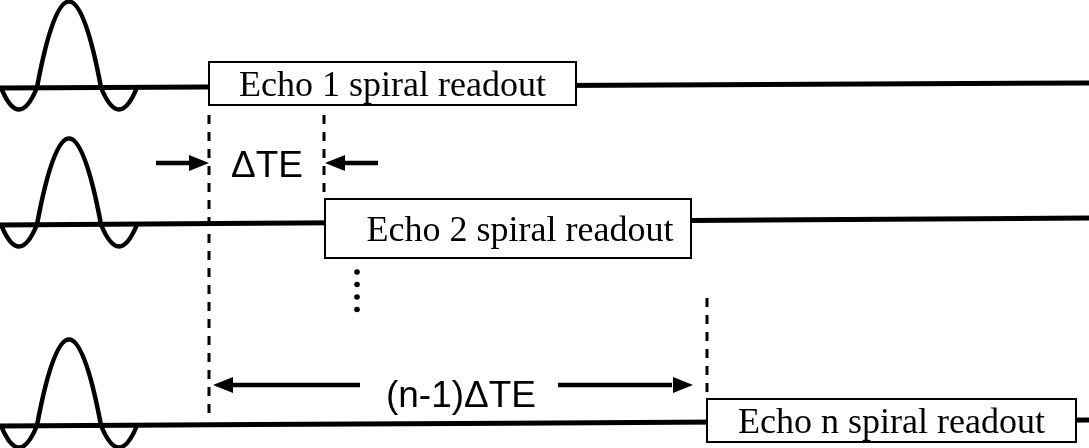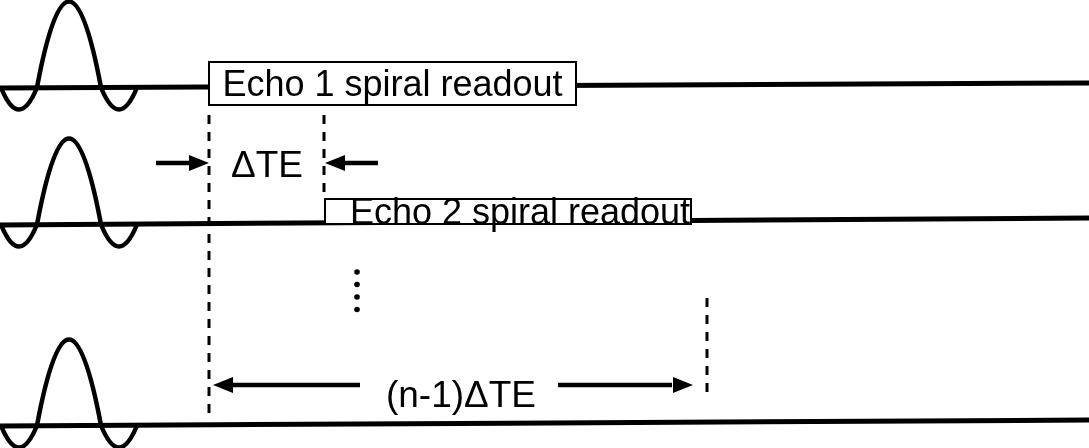--- a/index.html
+++ b/index.html
@@ -27,23 +27,24 @@
     position: absolute;
     box-sizing: border-box;
     background: #ffffff;
     border: 2.5px solid #000000;
     display: flex;
     align-items: center;
     justify-content: center;
     font-size: 36px;
     line-height: 1;
     white-space: nowrap;
+    font-family: Liberation Serif, serif;
   }
   .readout-box.box-1 { left: 208px; top: 61px;  width: 369px; height: 45px; }
-  .readout-box.box-2 { left: 324px; top: 198px; width: 368px; height: 27px; padding-left: 24px; }
+  .readout-box.box-2 { left: 324px; top: 198px; width: 368px; height: 61px; padding-left: 24px; }
   .readout-box.box-3 { left: 706px; top: 398px; width: 371px; height: 45px; }
   .time-label {
     position: absolute;
     transform: translate(-50%, -50%);
     font-size: 37px;
     line-height: 1;
     white-space: nowrap;
     text-align: center;
   }
   .time-label.delta-te     { left: 267px; top: 164px; }
@@ -89,17 +90,20 @@
       <circle cx="357" cy="309.5" r="2.8" fill="#000"></circle>
     </g>
   </svg>
 
   <div class="readout-box box-1">
     <span>Echo 1 spiral readout</span>
   </div>
   <div class="readout-box box-2">
     <span>Echo 2 spiral readout</span>
   </div>
+  <div class="readout-box box-3">
+    <span>Echo n spiral readout</span>
+  </div>
 
   <div class="time-label delta-te">ΔTE</div>
   <div class="time-label n1-delta-te">(n-1)ΔTE</div>
 
 </div>
 
 </body></html>

